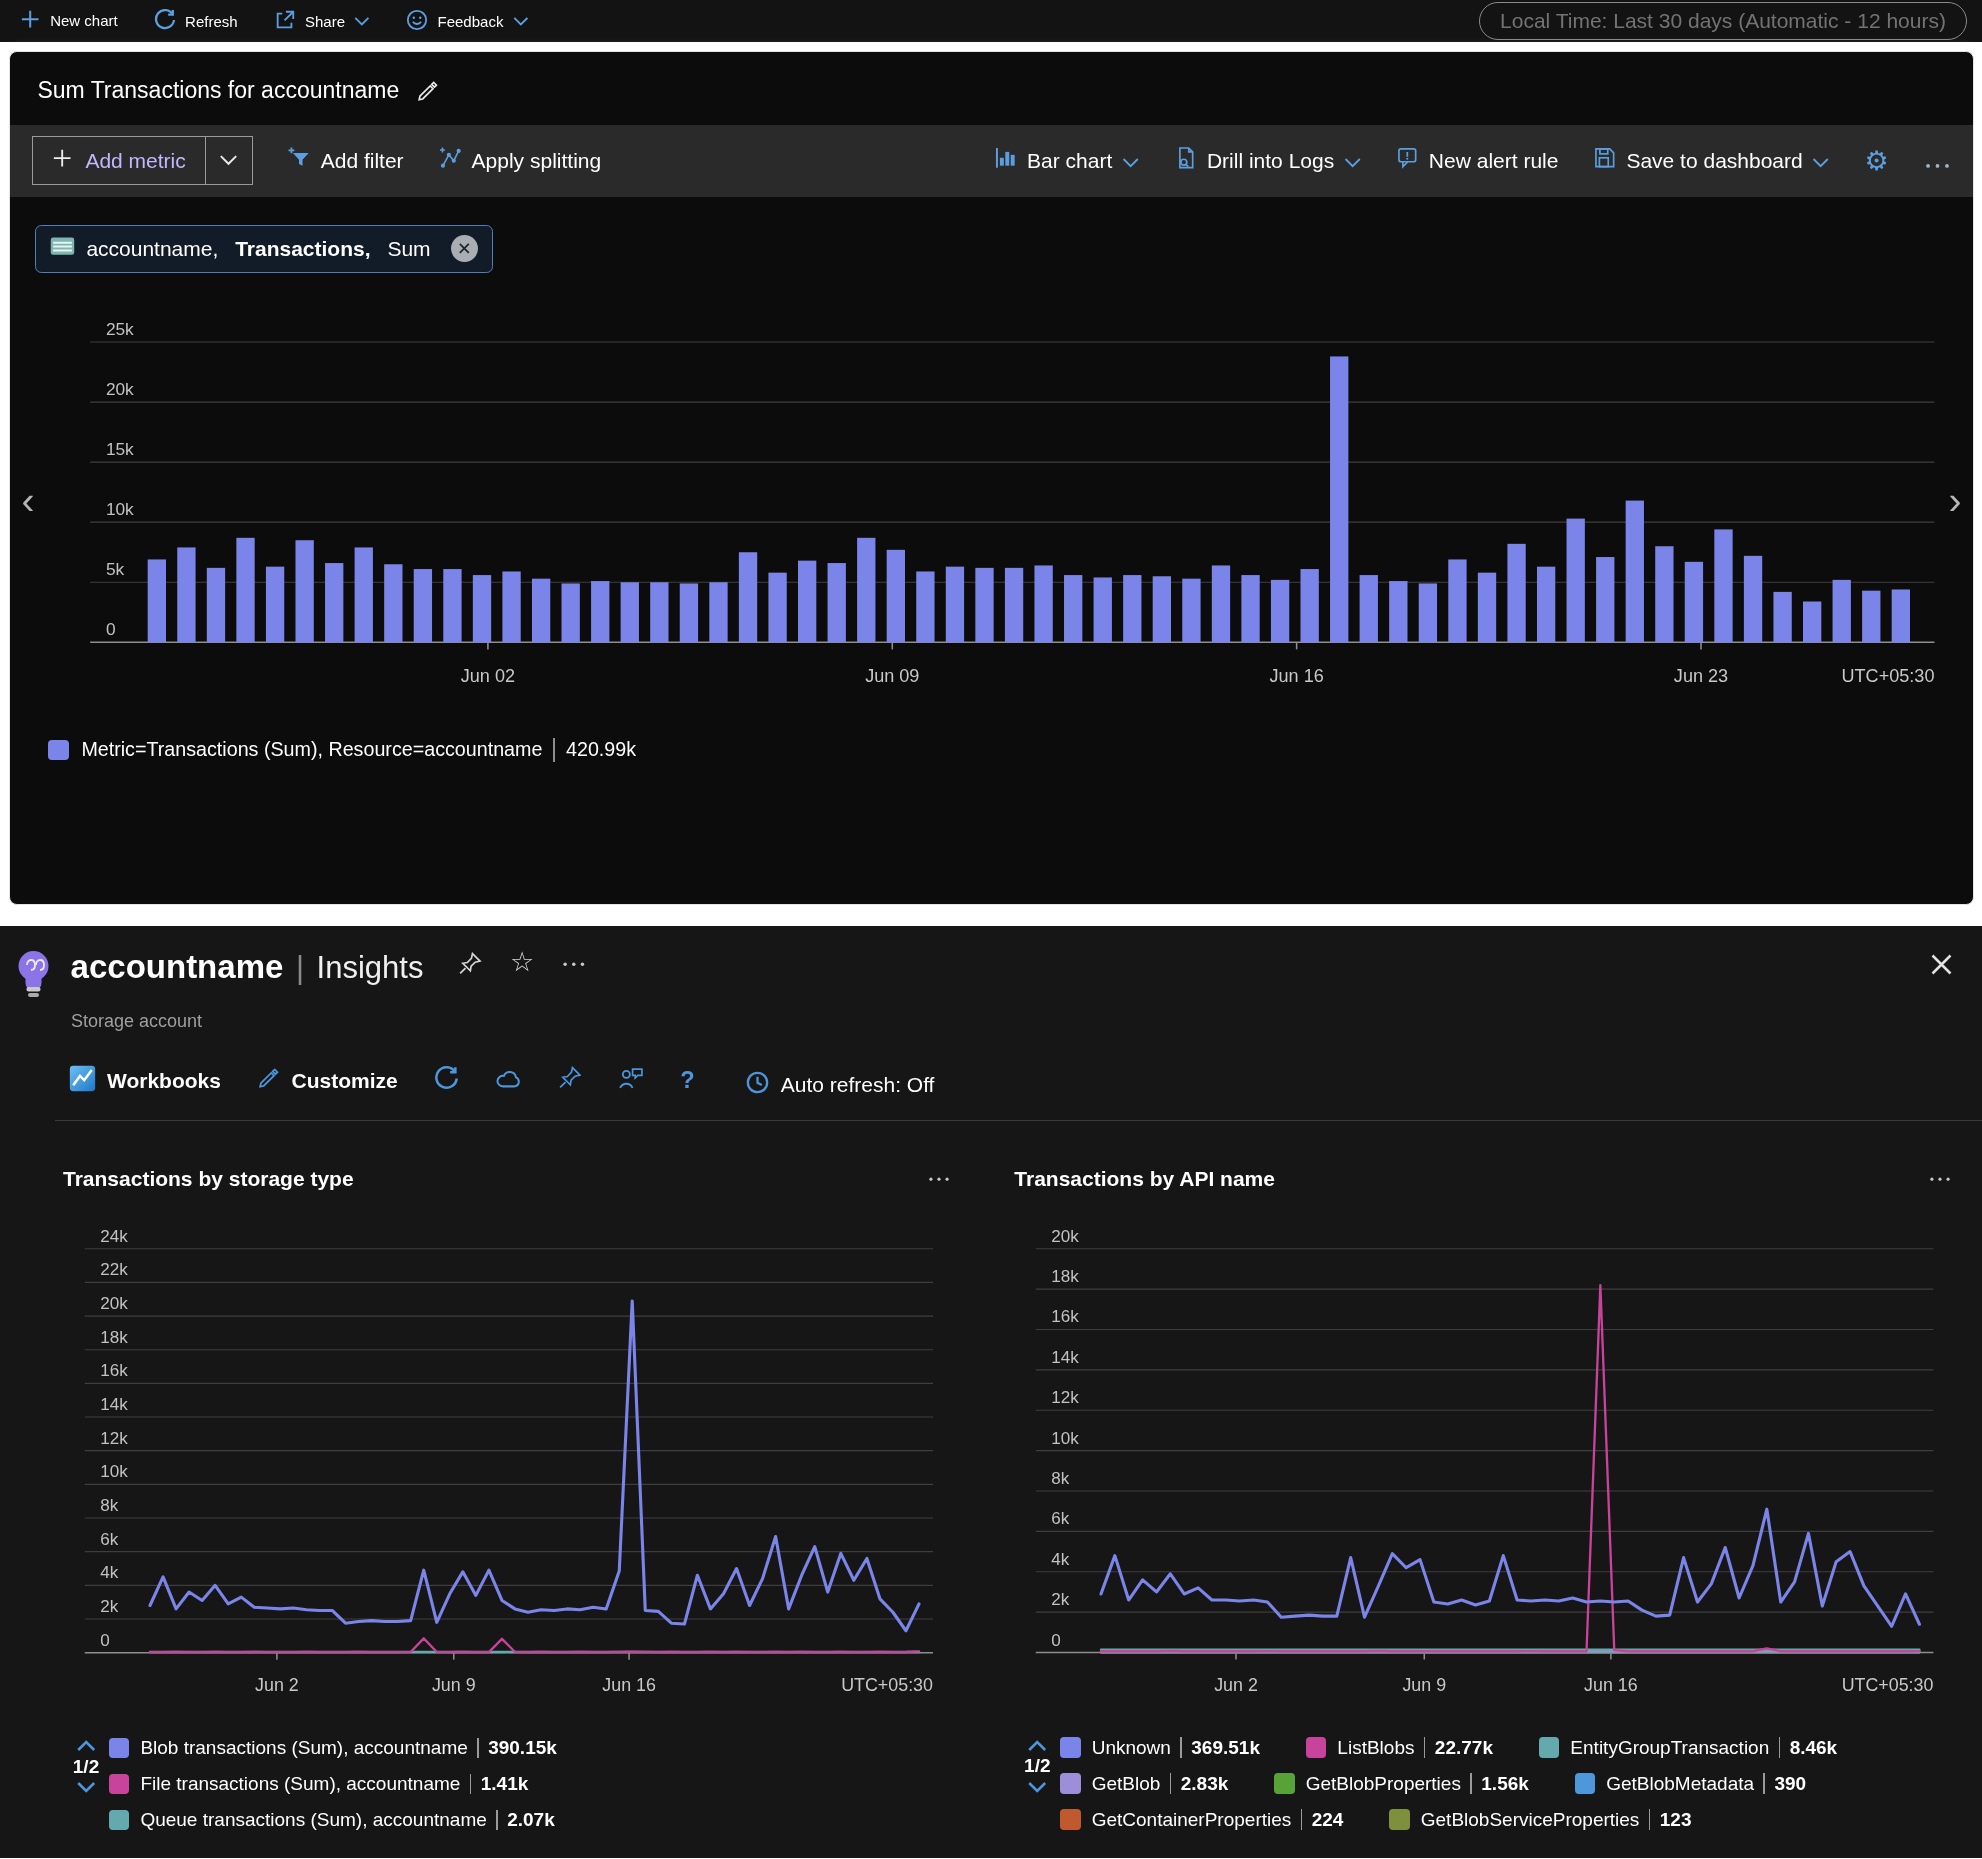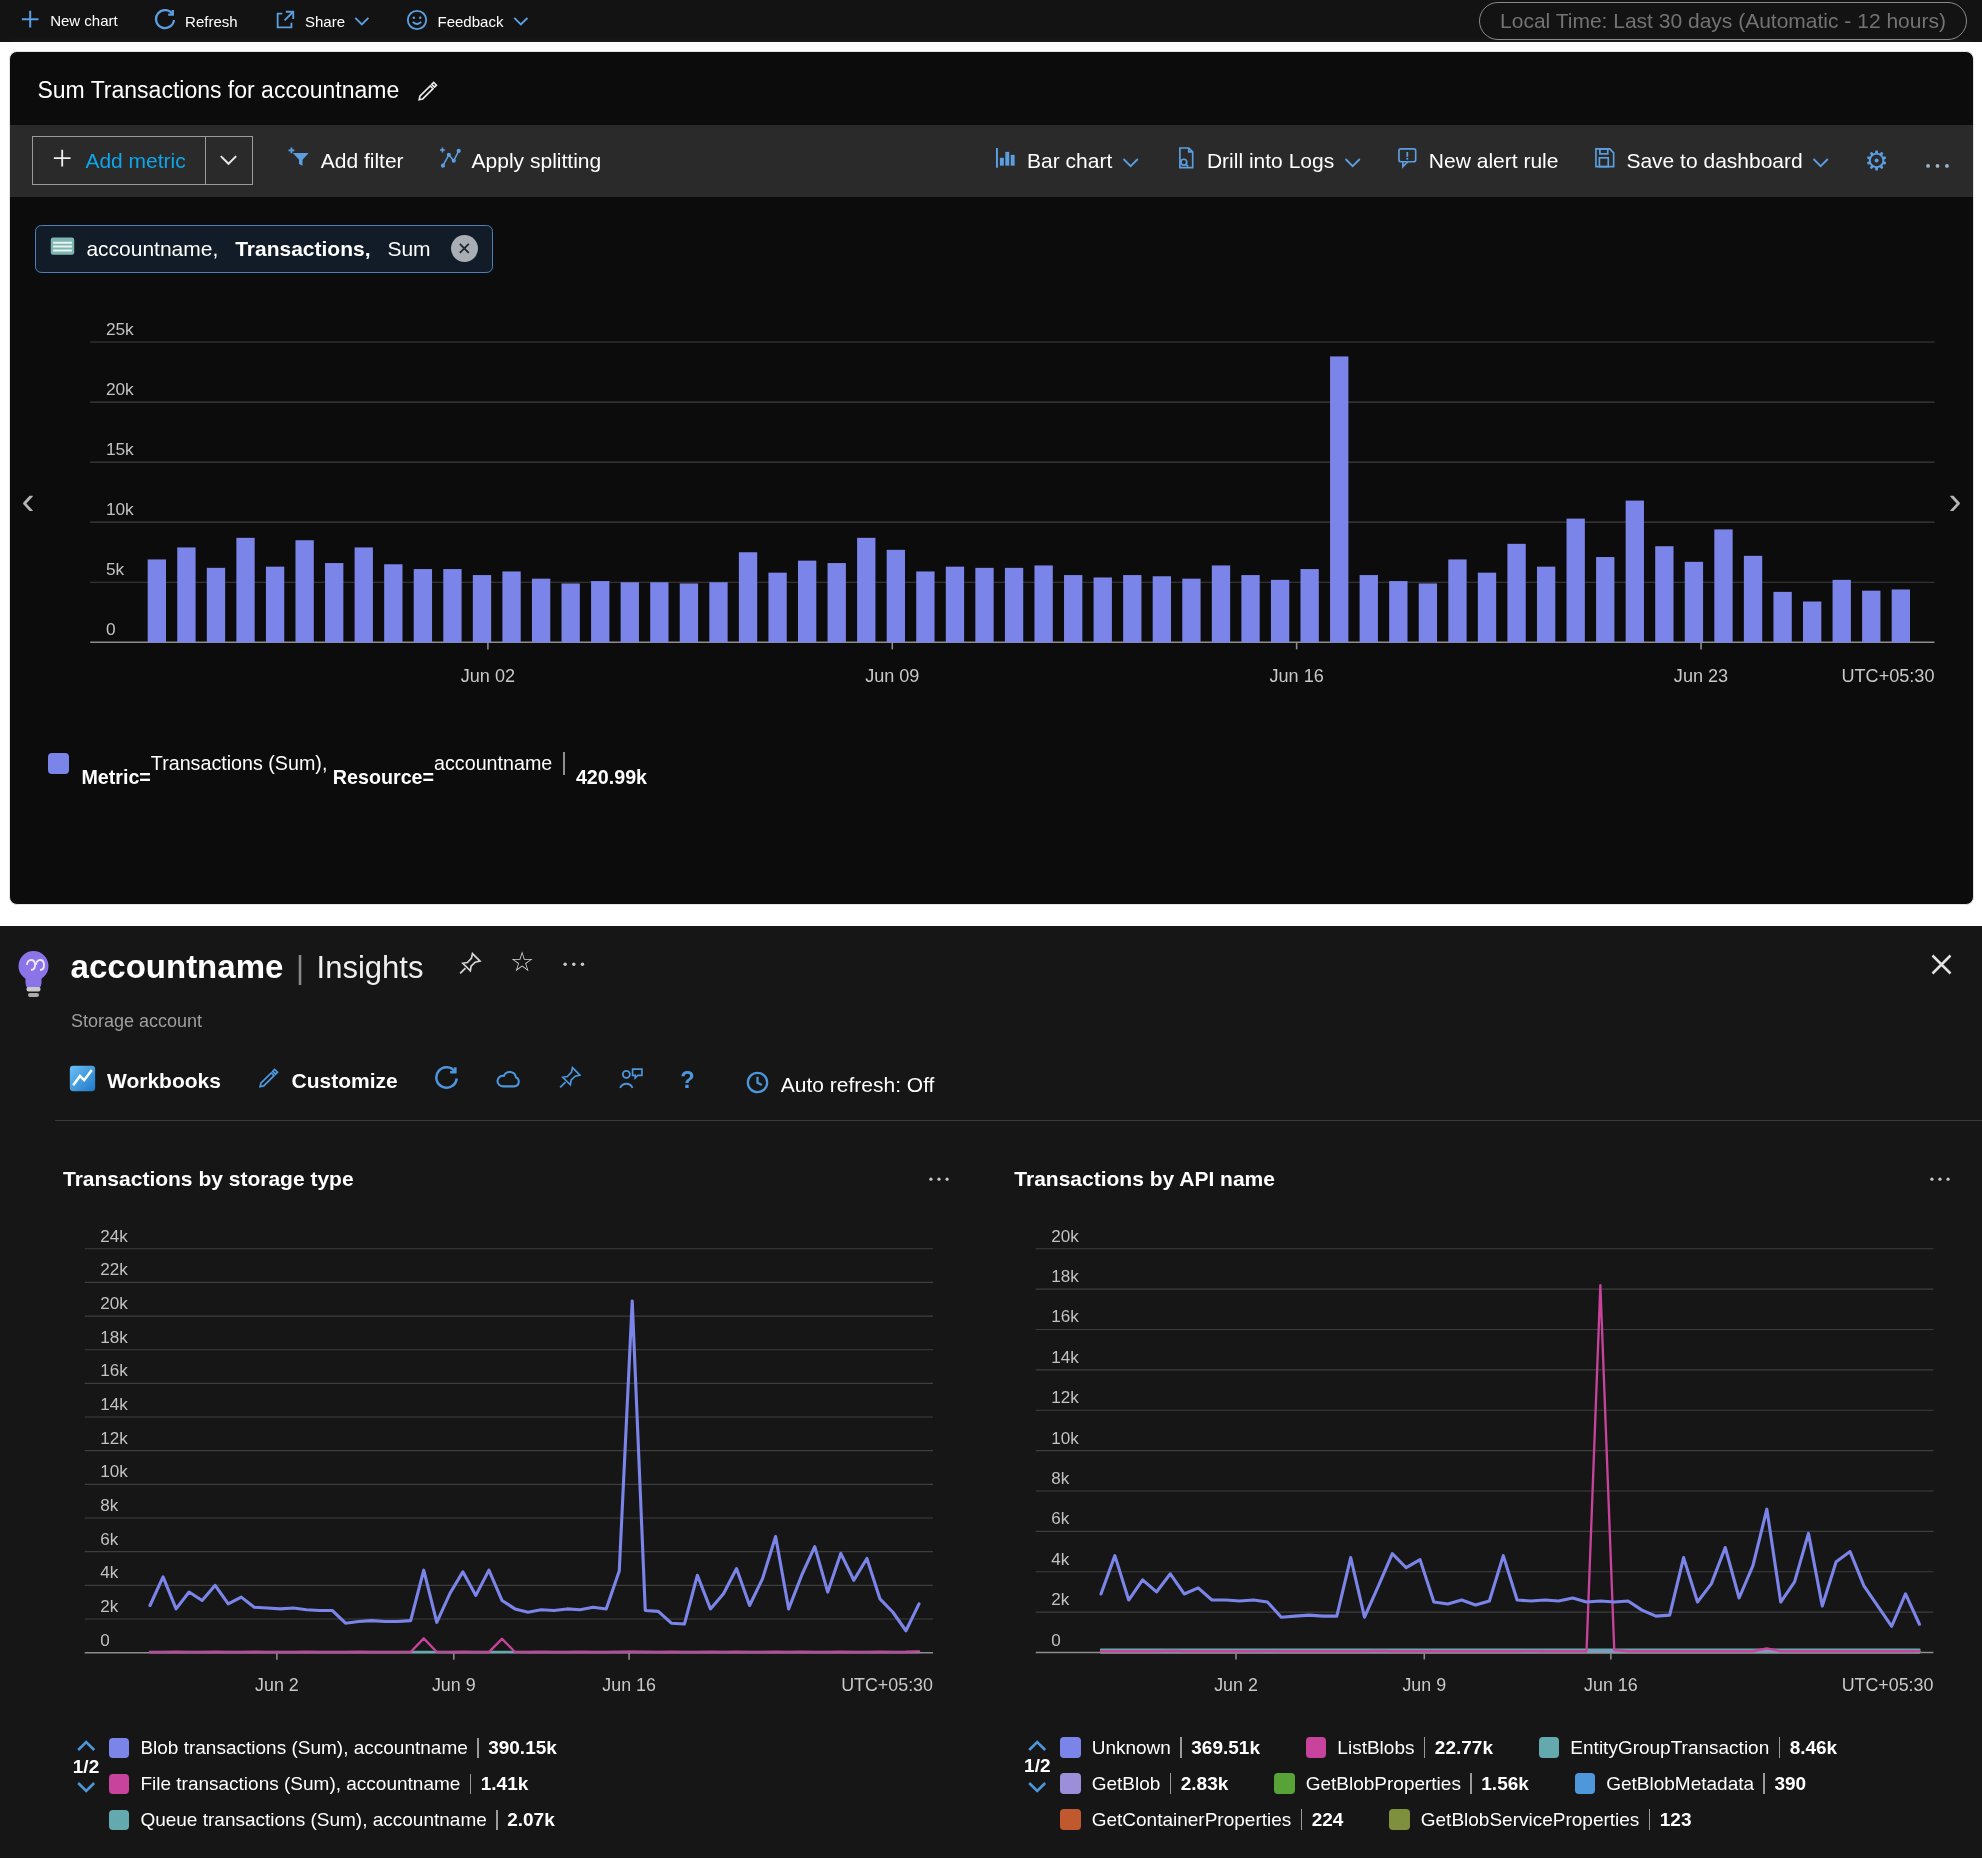--- a/index.html
+++ b/index.html
@@ -13,41 +13,41 @@
   .cb-item { display:flex; align-items:center; gap:9.4px; font-size:15px; color:#fff; cursor:pointer; background:none; border:none; }
   .chev { display:inline-block; }
   .time-pill { border:1.6px solid #8a8a8a; border-radius:22px; padding:6.3px 20.4px; font-size:21px; color:#737373; background:transparent; }
 
   
   .metric-panel { margin:9.4px 9.4px 0 9.4px; height:854px; background:#0c0c0c; border:1.6px solid #e4e4e4; border-radius:7.9px; box-shadow:0 0 12.6px rgba(255,255,255,.55); overflow:hidden; position:relative; }
   .panel-title-row { display:flex; align-items:center; gap:17.3px; padding:25px 27px 20.4px; font-size:23px; }
   .panel-toolbar { background:#2a2a2a; height:72px; display:flex; align-items:center; justify-content:space-between; padding:0 22px; }
   .pt-left { display:flex; align-items:center; gap:35px; }
   .pt-right { display:flex; align-items:flex-end; gap:35px; }
-  .add-metric { display:flex; align-items:stretch; border:0.8px solid #9a9a9a; height:49px; background:transparent; color:#0ea5e9; }
+  .add-metric { display:flex; align-items:stretch; border:0.8px solid #9a9a9a; height:49px; background:transparent; color:#c4b5fd; }
   .am-main { display:flex; align-items:center; gap:12.6px; padding:0 19px; font-size:21px; border-right:0.8px solid #9a9a9a; }
   .am-chev { display:flex; align-items:center; justify-content:center; width:46px; }
   .tb-item { display:flex; align-items:center; gap:9.4px; font-size:21px; color:#fff; background:none; border:none; }
   .gear-glyph { font-size:27px; color:#5c9fe0; line-height:1; }
 
   .pill-row { padding:28px 25px 19px; }
   .metric-pill { display:inline-flex; align-items:center; gap:11px; border:1.6px solid #4e7fb8; background:#121c28; border-radius:6.3px; padding:9.4px 14px; font-size:21px; }
   .pill-b { font-weight:bold; white-space:pre; }
   .pill-n { white-space:pre; }
   .pill-close { width:27px; height:27px; border-radius:50%; background:#a9aeb4; display:flex; align-items:center; justify-content:center; margin-left:9.4px; border:none; }
 
   .chart-wrap { position:relative; margin:17.3px 22px 0; }
   .scroll-chevron { position:absolute; top:42%; font-size:39px; color:#b5b5b5; line-height:1; cursor:pointer; }
   .scroll-chevron.left { left:-11px; }
   .scroll-chevron.right { right:-11px; }
   svg.chart { width:100%; display:block; }
 
   .legend-row { display:flex; align-items:center; padding:20.4px 0 0 38px; font-size:19.7px; }
   .swatch { width:20.4px; height:20.4px; border-radius:3.9px; margin-right:12.6px; flex:none; }
-  .lg-b { font-weight:bold; white-space:pre;margin-top:28px; }
+  .lg-b { font-weight:normal; white-space:pre; }
   .lg-n { white-space:pre; }
   .lg-sep { display:inline-block; width:1.6px; height:23.6px; background:#8f8f8f; margin:0 11px; }
 
   
   .insights-panel { background:#161616; margin-top:20.4px; padding:22px 0 47px; position:relative; height:932px; }
   .ins-header { display:flex; align-items:flex-start; padding:0 28px 0 12.6px; }
   .bulb-wrap { width:44px; margin:1.6px 14px 0 0; flex:none; }
   .ins-title-line { display:flex; align-items:baseline; }
   .t1 { font-size:33px; font-weight:bold; }
   .tsep { color:#8a8a8a; font-weight:300; margin:0 12.6px; font-size:31px; }

